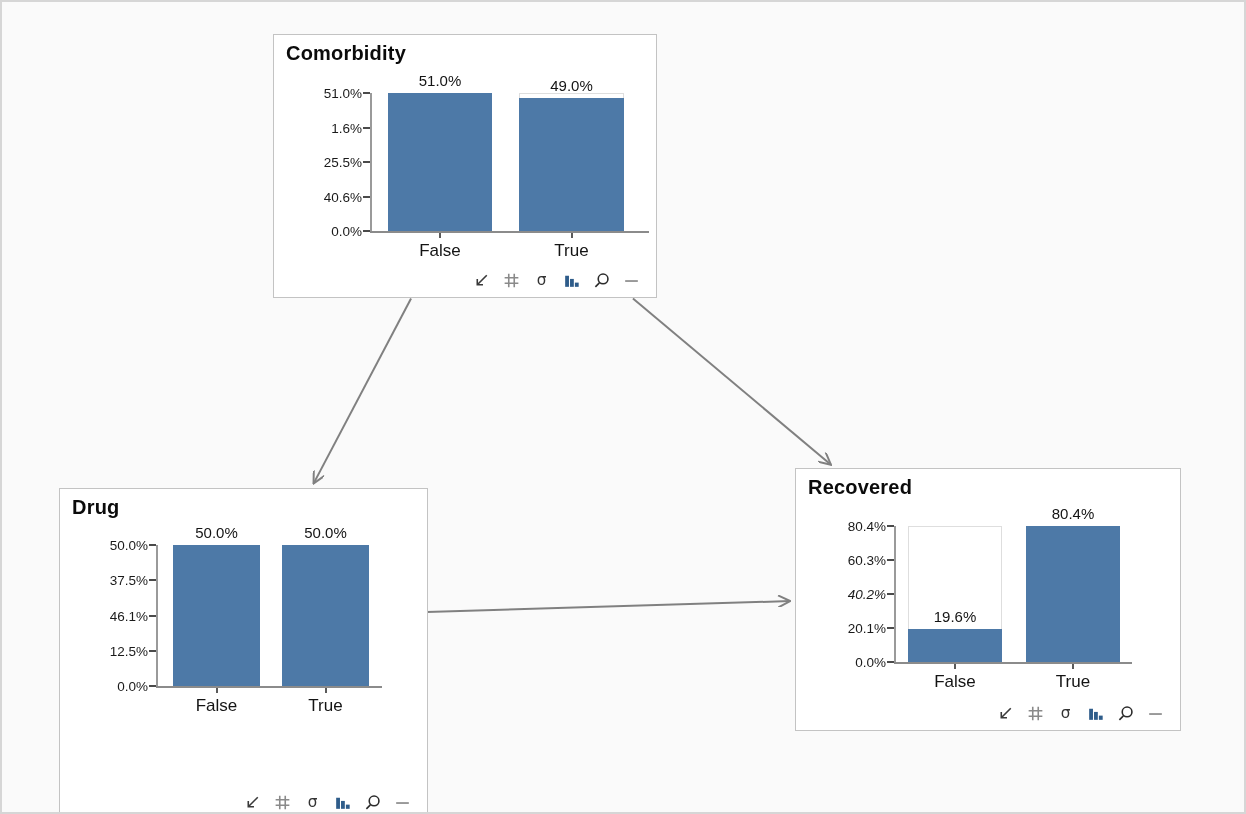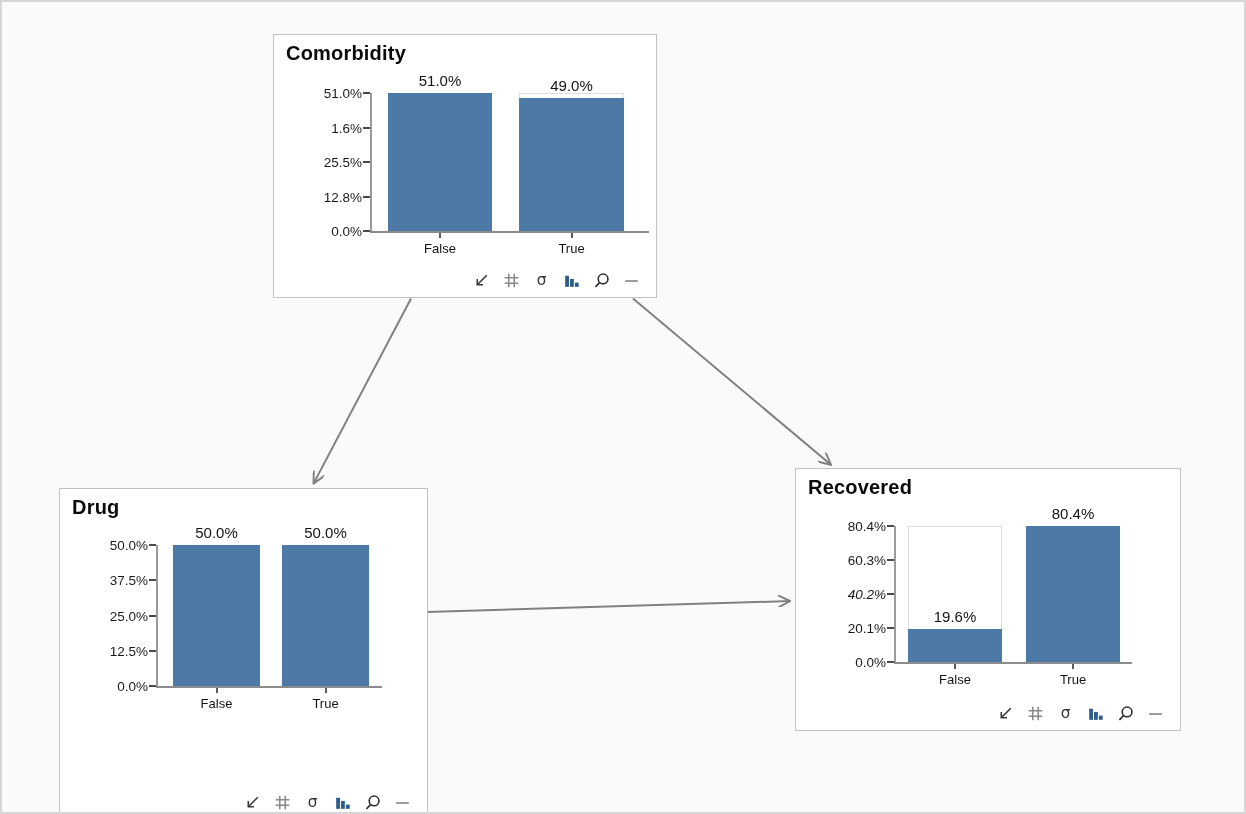--- a/index.html
+++ b/index.html
@@ -34,21 +34,21 @@
   .ytick-dash{position:absolute;height:2px;width:7px;background:#4a4a4a;}
   .bar-bg{position:absolute;box-sizing:border-box;background:#ffffff;border:1px solid #dedede;}
   .bar{position:absolute;}
   .bar-value{
     position:absolute;transform:translate(-50%,-100%);
     font-size:15px;color:#141414;white-space:nowrap;
   }
   .xtick-dash{position:absolute;width:2px;height:5px;background:#5a5a5a;}
   .cat-label{
     position:absolute;transform:translateX(-50%);
-    font-size:13px;color:#141414;white-space:nowrap;
+    font-size:17px;color:#141414;white-space:nowrap;
   }
   .toolbar{
     position:absolute;right:15px;bottom:7px;
     display:flex;gap:11px;align-items:center;
   }
   .tool{width:19px;height:19px;display:flex;align-items:center;justify-content:center;cursor:pointer;}
   .tool svg{width:19px;height:19px;display:block;}
 </style>
 </head>
 <body>
@@ -69,21 +69,21 @@
   <div class="node" style="left:271px;top:32px;width:384px;height:264px">
     <div class="node-title">Comorbidity</div>
     <div class="chart">
         <div class="yaxis-line" style="left: 96px; top: 58px; height: 138px;"></div>
         <div class="ytick-label" style="left: 88px; top: 58px;">51.0%</div>
         <div class="ytick-dash" style="left: 89px; top: 57px;"></div>
         <div class="ytick-label" style="left: 88px; top: 92.5px;">1.6%</div>
         <div class="ytick-dash" style="left: 89px; top: 91.5px;"></div>
         <div class="ytick-label" style="left: 88px; top: 127px;">25.5%</div>
         <div class="ytick-dash" style="left: 89px; top: 126px;"></div>
-        <div class="ytick-label" style="left: 88px; top: 161.5px;">12.8%</div>
+        <div class="ytick-label" style="left: 88px; top: 161.5px;">40.6%</div>
         <div class="ytick-dash" style="left: 89px; top: 160.5px;"></div>
         <div class="ytick-label" style="left: 88px; top: 196px;">0.0%</div>
         <div class="ytick-dash" style="left: 89px; top: 195px;"></div>
         <div class="bar-bg" style="left: 114px; top: 58px; width: 104px; height: 138px;"></div>
         <div class="bar" style="left: 114px; top: 58px; width: 104px; height: 138px; background: rgb(77, 121, 167);"></div>
         <div class="bar-value" style="left: 166px; top: 54px;">51.0%</div>
         <div class="xtick-dash" style="left: 165px; top: 198px;"></div>
         <div class="cat-label" style="left: 166px; top: 206px;">False</div>
         <div class="bar-bg" style="left: 245px; top: 58px; width: 105px; height: 138px;"></div>
         <div class="bar" style="left: 245px; top: 63px; width: 105px; height: 133px; background: rgb(77, 121, 167);"></div>
@@ -130,21 +130,21 @@
   </div>
 
   <div class="node" style="left:57px;top:486px;width:369px;height:332px">
     <div class="node-title">Drug</div>
     <div class="chart">
         <div class="yaxis-line" style="left: 96px; top: 56px; height: 141px;"></div>
         <div class="ytick-label" style="left: 88px; top: 56px;">50.0%</div>
         <div class="ytick-dash" style="left: 89px; top: 55px;"></div>
         <div class="ytick-label" style="left: 88px; top: 91.25px;">37.5%</div>
         <div class="ytick-dash" style="left: 89px; top: 90.25px;"></div>
-        <div class="ytick-label" style="left: 88px; top: 126.5px;">25.0%</div>
+        <div class="ytick-label" style="left: 88px; top: 126.5px;">46.1%</div>
         <div class="ytick-dash" style="left: 89px; top: 125.5px;"></div>
         <div class="ytick-label" style="left: 88px; top: 161.75px;">12.5%</div>
         <div class="ytick-dash" style="left: 89px; top: 160.75px;"></div>
         <div class="ytick-label" style="left: 88px; top: 197px;">0.0%</div>
         <div class="ytick-dash" style="left: 89px; top: 196px;"></div>
         <div class="bar-bg" style="left: 113px; top: 56px; width: 87px; height: 141px;"></div>
         <div class="bar" style="left: 113px; top: 56px; width: 87px; height: 141px; background: rgb(77, 121, 167);"></div>
         <div class="bar-value" style="left: 156.5px; top: 52px;">50.0%</div>
         <div class="xtick-dash" style="left: 155.5px; top: 199px;"></div>
         <div class="cat-label" style="left: 156.5px; top: 207px;">False</div>

